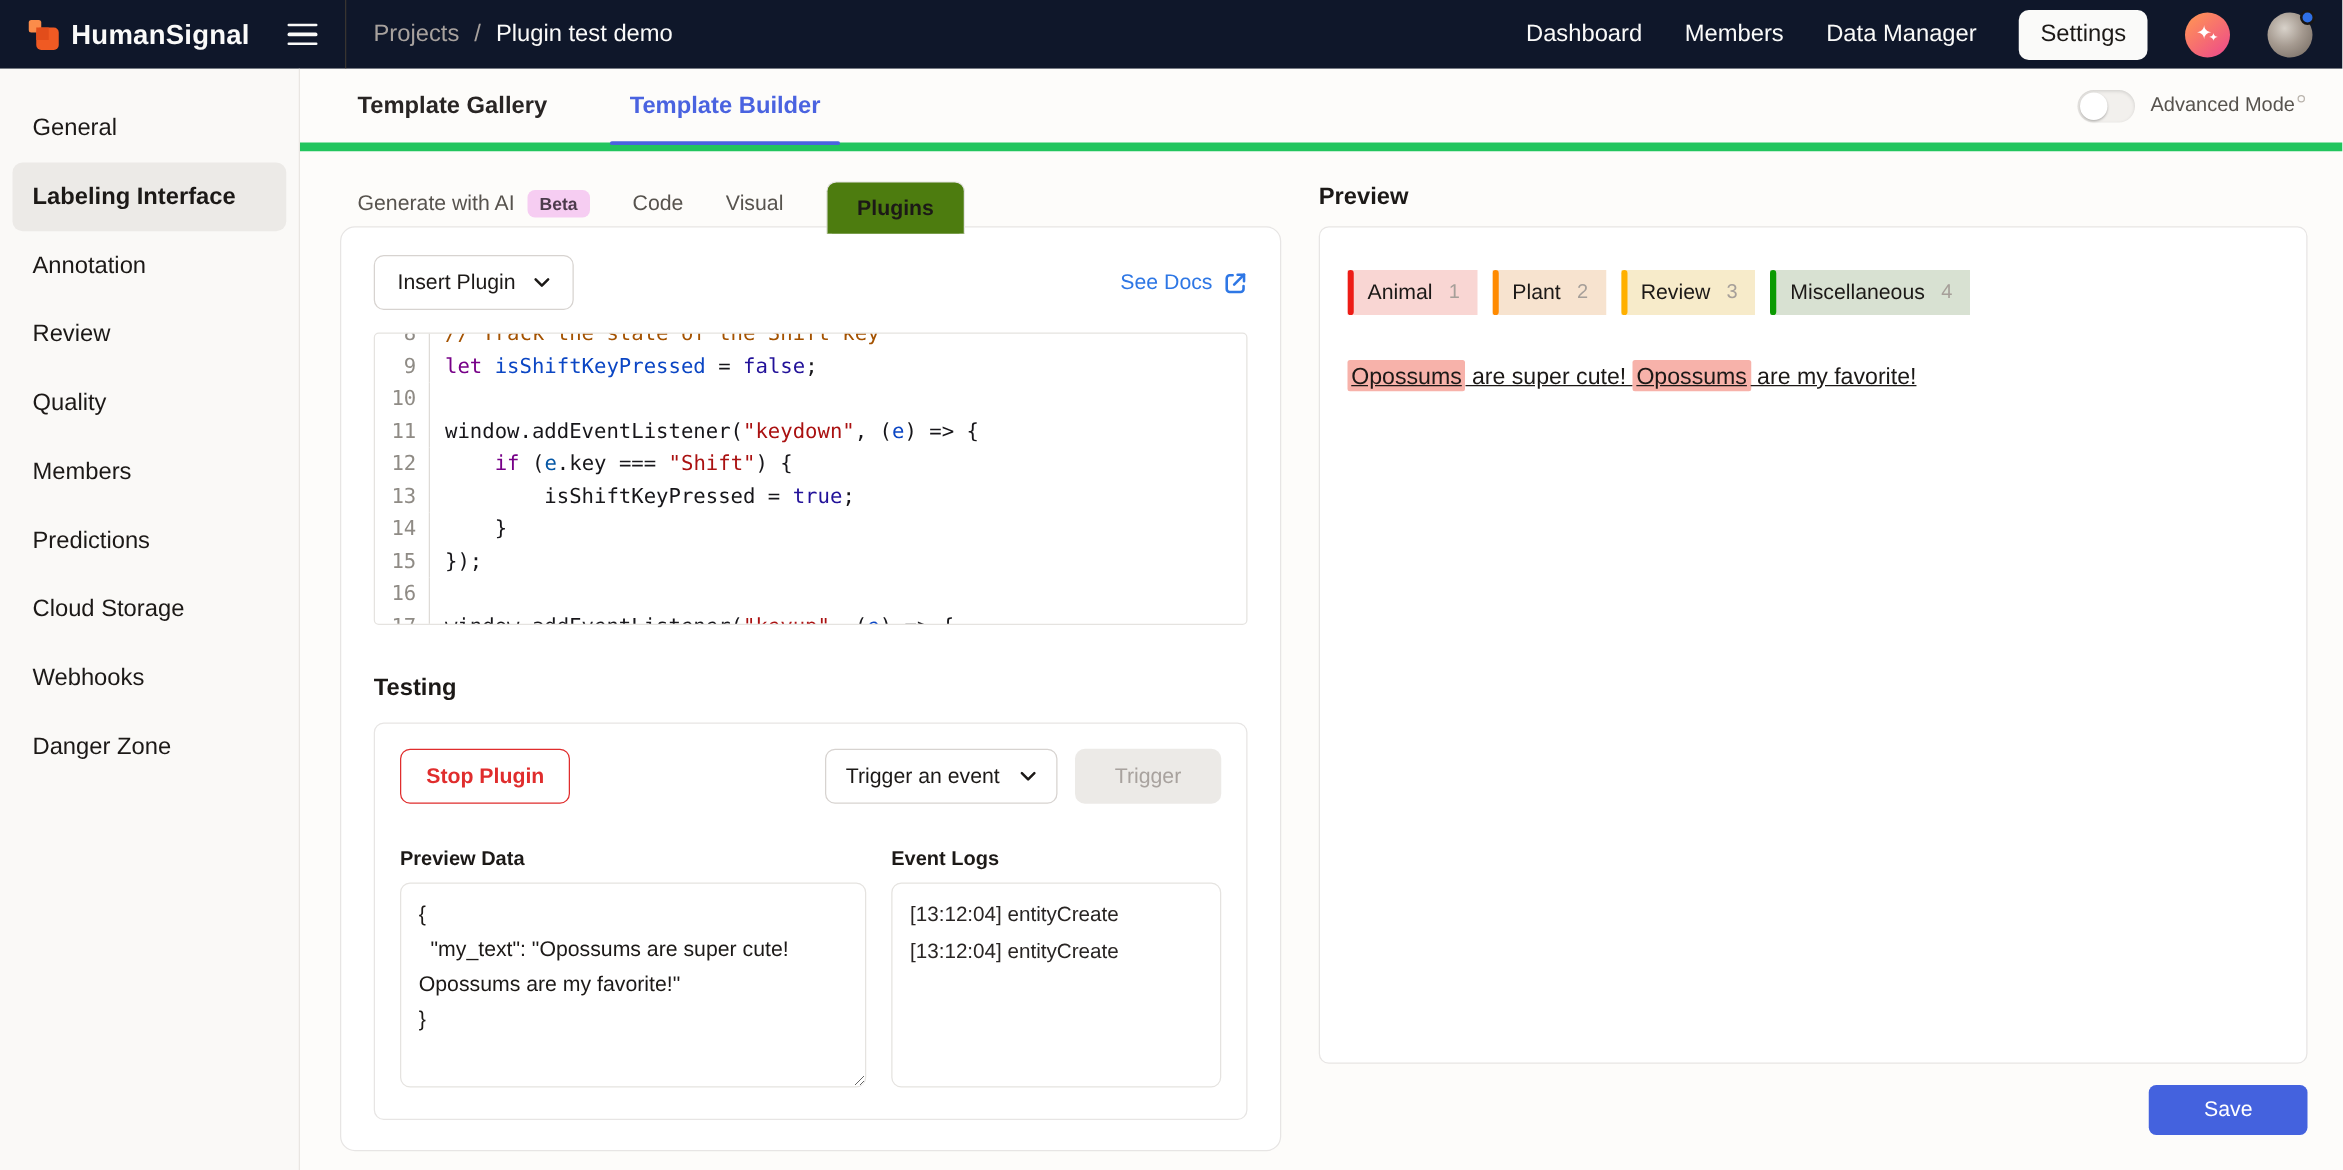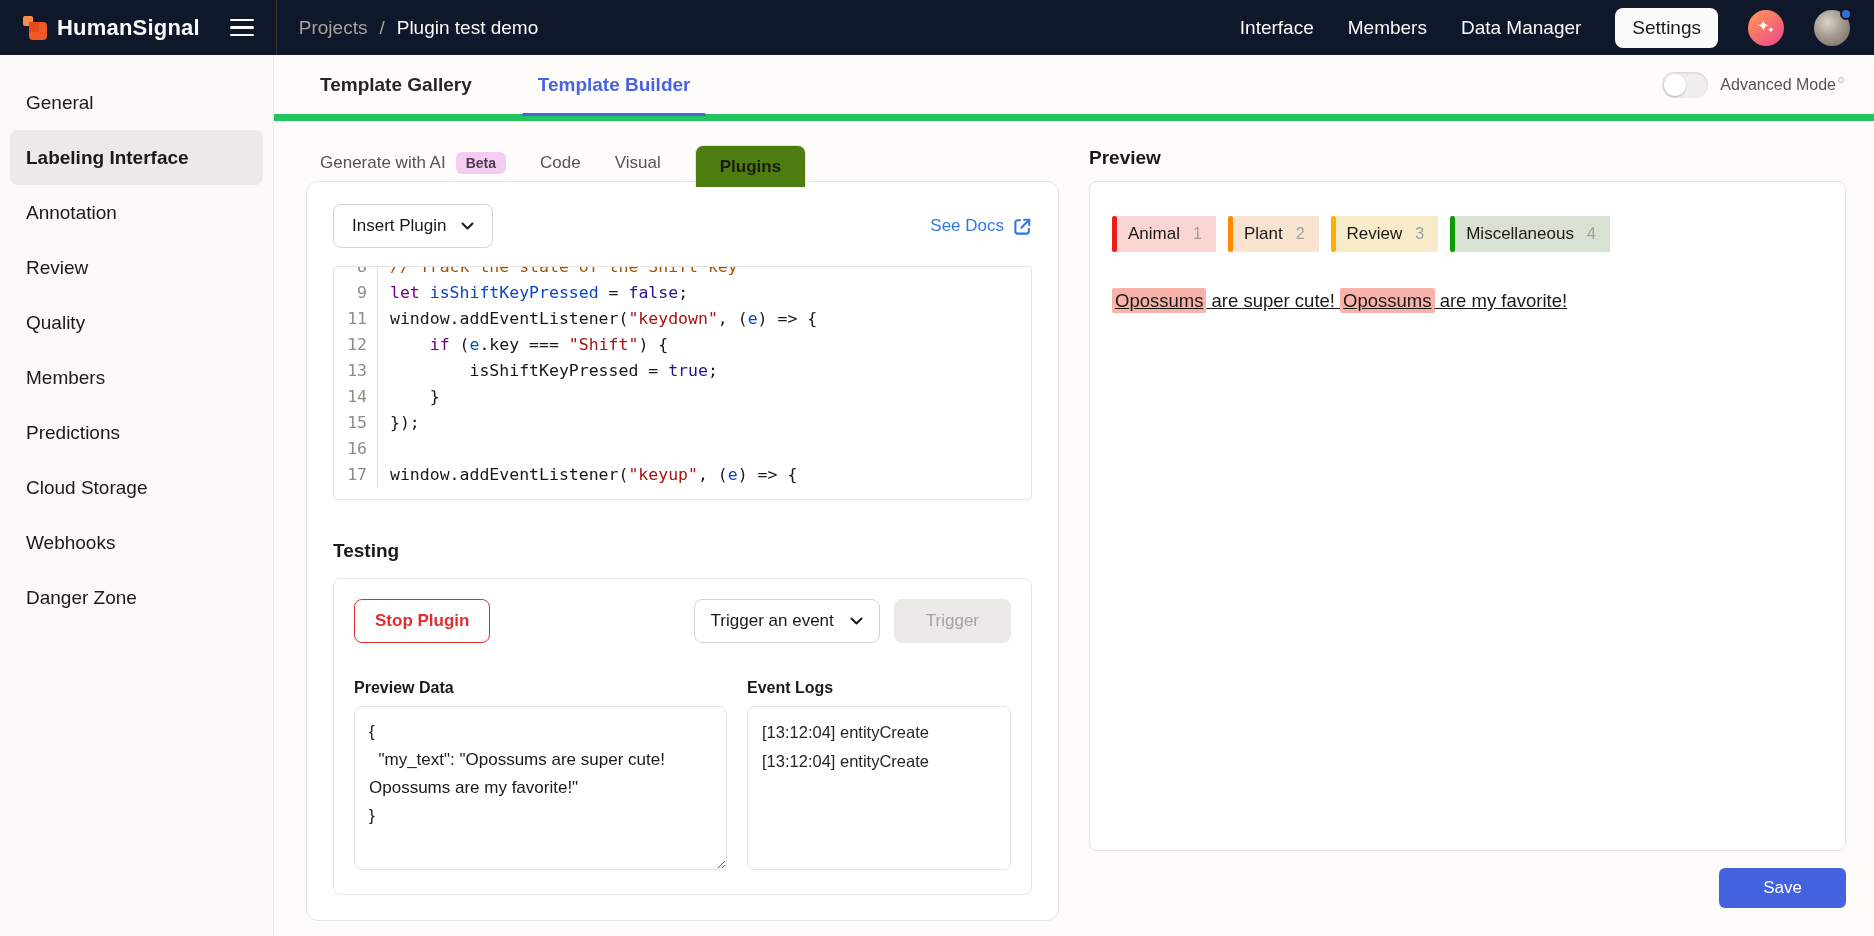--- a/index.html
+++ b/index.html
@@ -18,21 +18,21 @@
   .tb-link { font-size:19px; color:#fafaf9; cursor:pointer; }
   .settings-pill { background:#fafaf9; color:#1c1917; font-size:19px; padding:9px 17px; border-radius:8px; cursor:pointer; }
   .sparkle-btn { width:36px; height:36px; border-radius:50%; background:linear-gradient(140deg,#ff9157 10%,#ee4f87 90%); position:relative; cursor:pointer; }
   .sparkle-big { position:absolute; left:9px; top:7px; color:#fff; font-size:15px; }
   .sparkle-small { position:absolute; left:19px; top:15px; color:#fff; font-size:9px; }
   .avatar { width:36px; height:36px; border-radius:50%; background:radial-gradient(circle at 38% 35%, #d8d2ca 0%, #a59a90 45%, #6e645b 100%); position:relative; cursor:pointer; }
   .avatar-dot { position:absolute; top:-2px; right:-2px; width:12px; height:12px; border-radius:50%; background:#2f6fe4; border:2px solid #191613; }
 
   
   .shell { display:flex; height:881px; }
-  .sidebar { width:274px; background:#faf9f7; border-right:1px solid #e9e6e2; padding-top:20px; flex:none; }
+  .sidebar { width:240px; background:#faf9f7; border-right:1px solid #e9e6e2; padding-top:20px; flex:none; }
   .side-item { height:55px; display:flex; align-items:center; padding:0 26px; font-size:19px; color:#1c1917; cursor:pointer; }
   .side-item.active { background:#eceae7; border-radius:8px; margin:0 10px; padding:0 16px; font-weight:700; }
 
   .main { flex:1; display:flex; flex-direction:column; background:#fdfcfa; }
 
   
   .main-tabs { height:66px; flex:none; display:flex; align-items:center; padding:0 30px 0 46px; border-bottom:7px solid #22c55e; }
   .main-tab { font-size:19px; font-weight:600; color:#292524; margin-right:66px; height:100%; display:flex; align-items:center; position:relative; cursor:pointer; }
   .main-tab.active { color:#4a63e0; }
   .main-tab.active::after { content:""; position:absolute; left:-16px; right:-16px; bottom:-2px; height:3px; background:#4a63e0; border-radius:2px; }
@@ -122,21 +122,21 @@
       <span></span>
     </div>
   <div class="tb-divider"></div>
   <div class="breadcrumb">
     <span class="crumb-section">Projects</span>
     <span class="crumb-sep">/</span>
     <span class="crumb-page">Plugin test demo</span>
   </div>
   <div class="tb-right">
     <div style="display:flex;align-items:center;gap:34px;">
-        <div class="tb-link">Interface</div>
+        <div class="tb-link">Dashboard</div>
         <div class="tb-link">Members</div>
         <div class="tb-link">Data Manager</div>
         <div class="settings-pill">Settings</div>
       </div>
     <div class="sparkle-btn">
       <span class="sparkle-big">✦</span>
       <span class="sparkle-small">✦</span>
     </div>
     <div class="avatar">
       <span class="avatar-dot"></span>
@@ -200,20 +200,21 @@
                   <path d="M14 3.5h6.5V10"></path>
                   <path d="M10.5 13.5L20.5 3.5"></path>
                 </svg>
             </div>
           </div>
 
           <div class="code-editor">
             <div class="cm-scroll">
                 <div class="cm-line"><div class="cm-gutter">8</div><div class="cm-code"><span class="tk-comment">// Track the state of the Shift key</span></div></div>
                 <div class="cm-line"><div class="cm-gutter">9</div><div class="cm-code"><span class="tk-keyword">let</span><span class="tk-plain"> </span><span class="tk-def">isShiftKeyPressed</span><span class="tk-plain"> = </span><span class="tk-atom">false</span><span class="tk-plain">;</span></div></div>
+                <div class="cm-line"><div class="cm-gutter">10</div><div class="cm-code"></div></div>
                 <div class="cm-line"><div class="cm-gutter">11</div><div class="cm-code"><span class="tk-plain">window.addEventListener(</span><span class="tk-string">"keydown"</span><span class="tk-plain">, (</span><span class="tk-def">e</span><span class="tk-plain">) =&gt; {</span></div></div>
                 <div class="cm-line"><div class="cm-gutter">12</div><div class="cm-code"><span class="tk-plain">    </span><span class="tk-keyword">if</span><span class="tk-plain"> (</span><span class="tk-local">e</span><span class="tk-plain">.key === </span><span class="tk-string">"Shift"</span><span class="tk-plain">) {</span></div></div>
                 <div class="cm-line"><div class="cm-gutter">13</div><div class="cm-code"><span class="tk-plain">        isShiftKeyPressed = </span><span class="tk-atom">true</span><span class="tk-plain">;</span></div></div>
                 <div class="cm-line"><div class="cm-gutter">14</div><div class="cm-code"><span class="tk-plain">    }</span></div></div>
                 <div class="cm-line"><div class="cm-gutter">15</div><div class="cm-code"><span class="tk-plain">});</span></div></div>
                 <div class="cm-line"><div class="cm-gutter">16</div><div class="cm-code"></div></div>
                 <div class="cm-line"><div class="cm-gutter">17</div><div class="cm-code"><span class="tk-plain">window.addEventListener(</span><span class="tk-string">"keyup"</span><span class="tk-plain">, (</span><span class="tk-def">e</span><span class="tk-plain">) =&gt; {</span></div></div>
               </div>
           </div>
 

